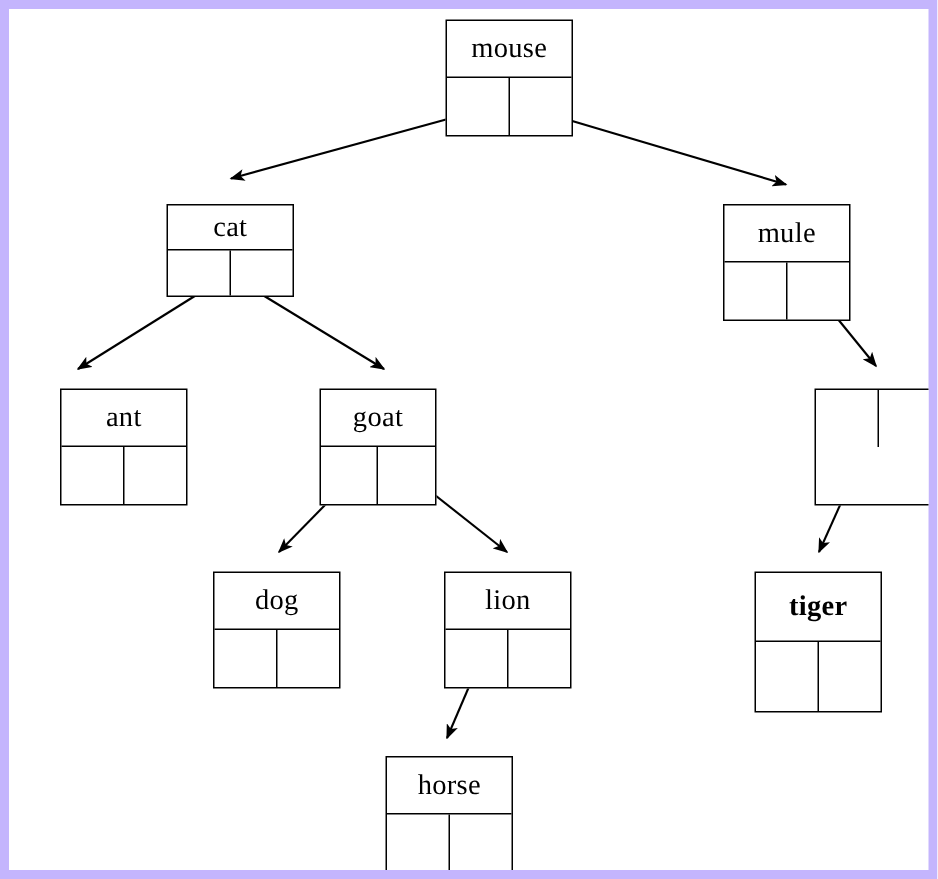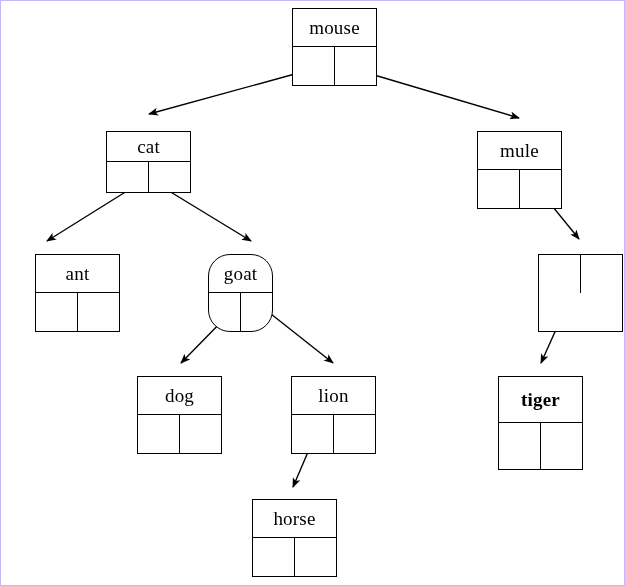--- a/index.html
+++ b/index.html
@@ -8,21 +8,21 @@
     background: #ffffff;
   }
   body {
     font-family: "Liberation Serif", "DejaVu Serif", serif;
   }
   #canvas {
     position: relative;
     width: 625px;
     height: 586px;
     background: #ffffff;
-    border: 1px solid #c4b5fd;
+    border: 6px solid #c4b5fd;
     box-sizing: border-box;
     overflow: hidden;
   }
   #edges {
     position: absolute;
     left: 0;
     top: 0;
     width: 625px;
     height: 586px;
     pointer-events: none;
@@ -108,21 +108,21 @@
           <div class="ptr-cell right"></div>
         </div>
       </div>
       <div class="node" style="left: 2px; top: 253px; width: 85px; height: 78px; margin-left: 32px;">
         <div class="node-label">ant</div>
         <div class="node-ptrs">
           <div class="ptr-cell left"></div>
           <div class="ptr-cell right"></div>
         </div>
       </div>
-      <div class="node" style="left: 207px; top: 253px; width: 65px; height: 78px; border-radius: 22px;">
+      <div class="node" style="left: 207px; top: 253px; width: 78px; height: 78px;">
         <div class="node-label">goat</div>
         <div class="node-ptrs">
           <div class="ptr-cell left"></div>
           <div class="ptr-cell right"></div>
         </div>
       </div>
       <div class="node" style="left: 537px; top: 253px; width: 85px; height: 78px;">
         <div class="node-ptrs">
           <div class="ptr-cell left"></div>
           <div class="ptr-cell right"></div>

